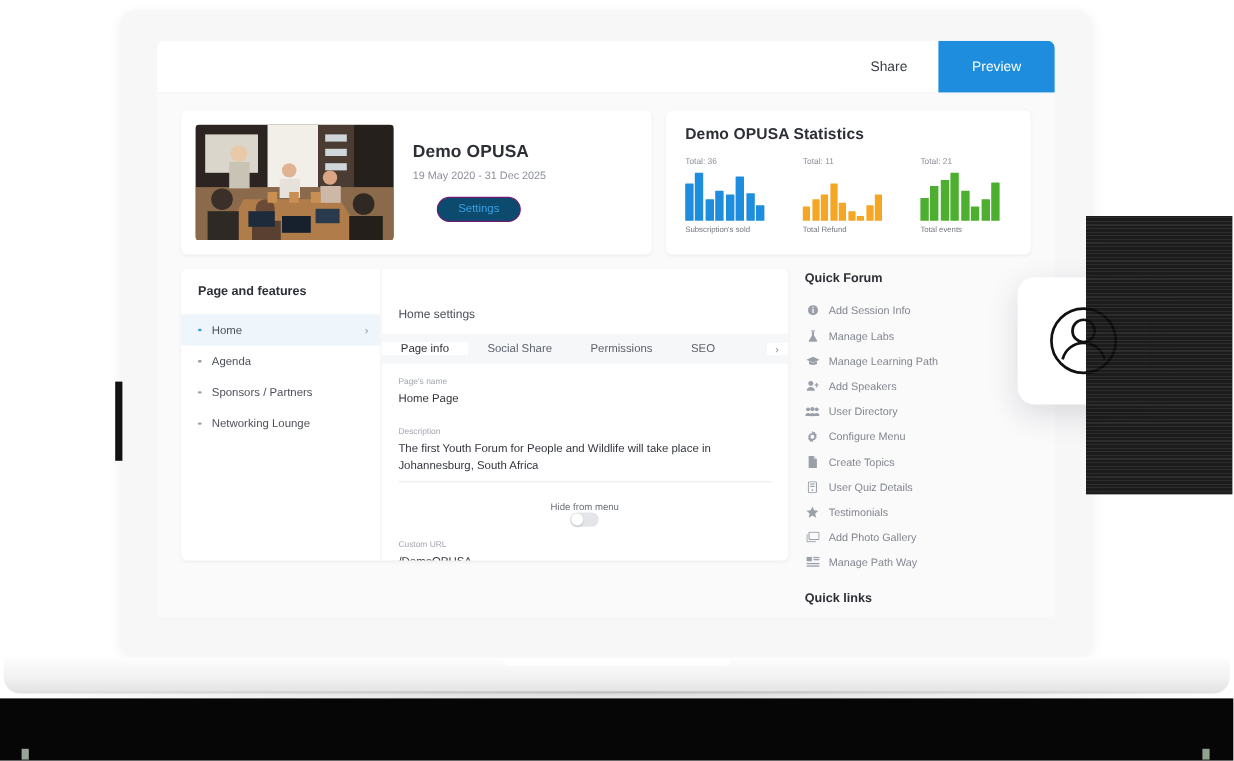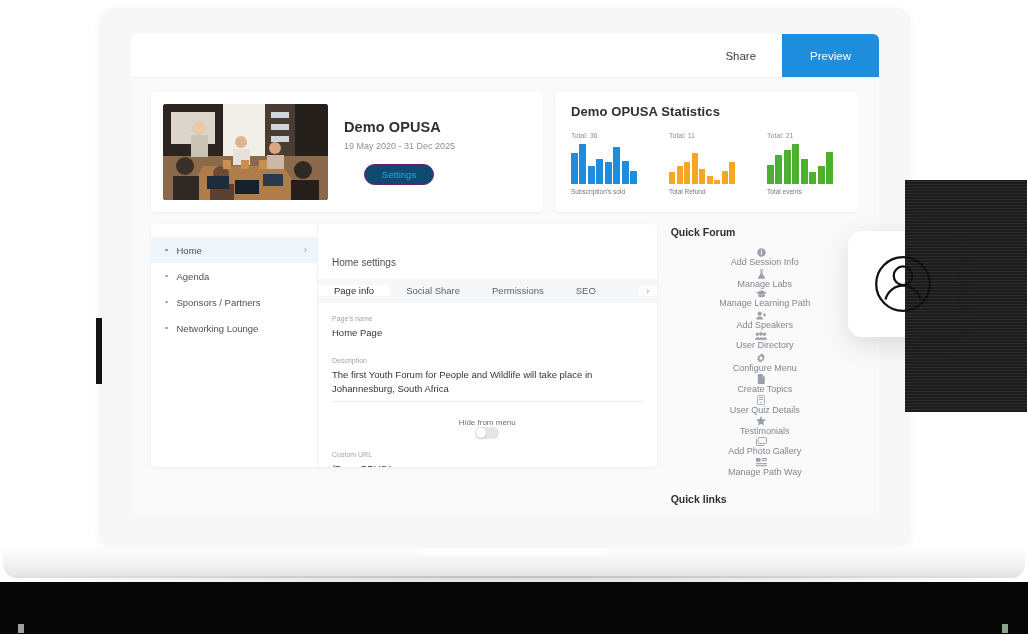--- a/index.html
+++ b/index.html
@@ -326,21 +326,20 @@
     color: #2d2f36;
     margin-bottom: 10px;
   }
   .quick-item {
     display: flex;
     align-items: center;
     height: 21px;
     font-size: 9px;
     color: #82868e;
     cursor: pointer;
-    flex-direction: column;
   }
   .quick-item .qicon {
     width: 13px;
     margin-right: 7px;
     flex: none;
     display: flex;
     align-items: center;
     justify-content: center;
     color: #9aa0aa;
   }
@@ -498,20 +497,21 @@
 
           </div>
         </div>
       </div>
 
       <div class="main-row">
 
         <div class="panel-main">
 
           <div class="nav-col">
+            <div class="nav-heading">Page and features</div>
 
             <div class="nav-item active">
               <span class="dot"></span>
               <span>Home</span>
               <span class="nav-chev">›</span>
             </div>
             <div class="nav-item">
               <span class="dot"></span>
               <span>Agenda</span>
             </div>

